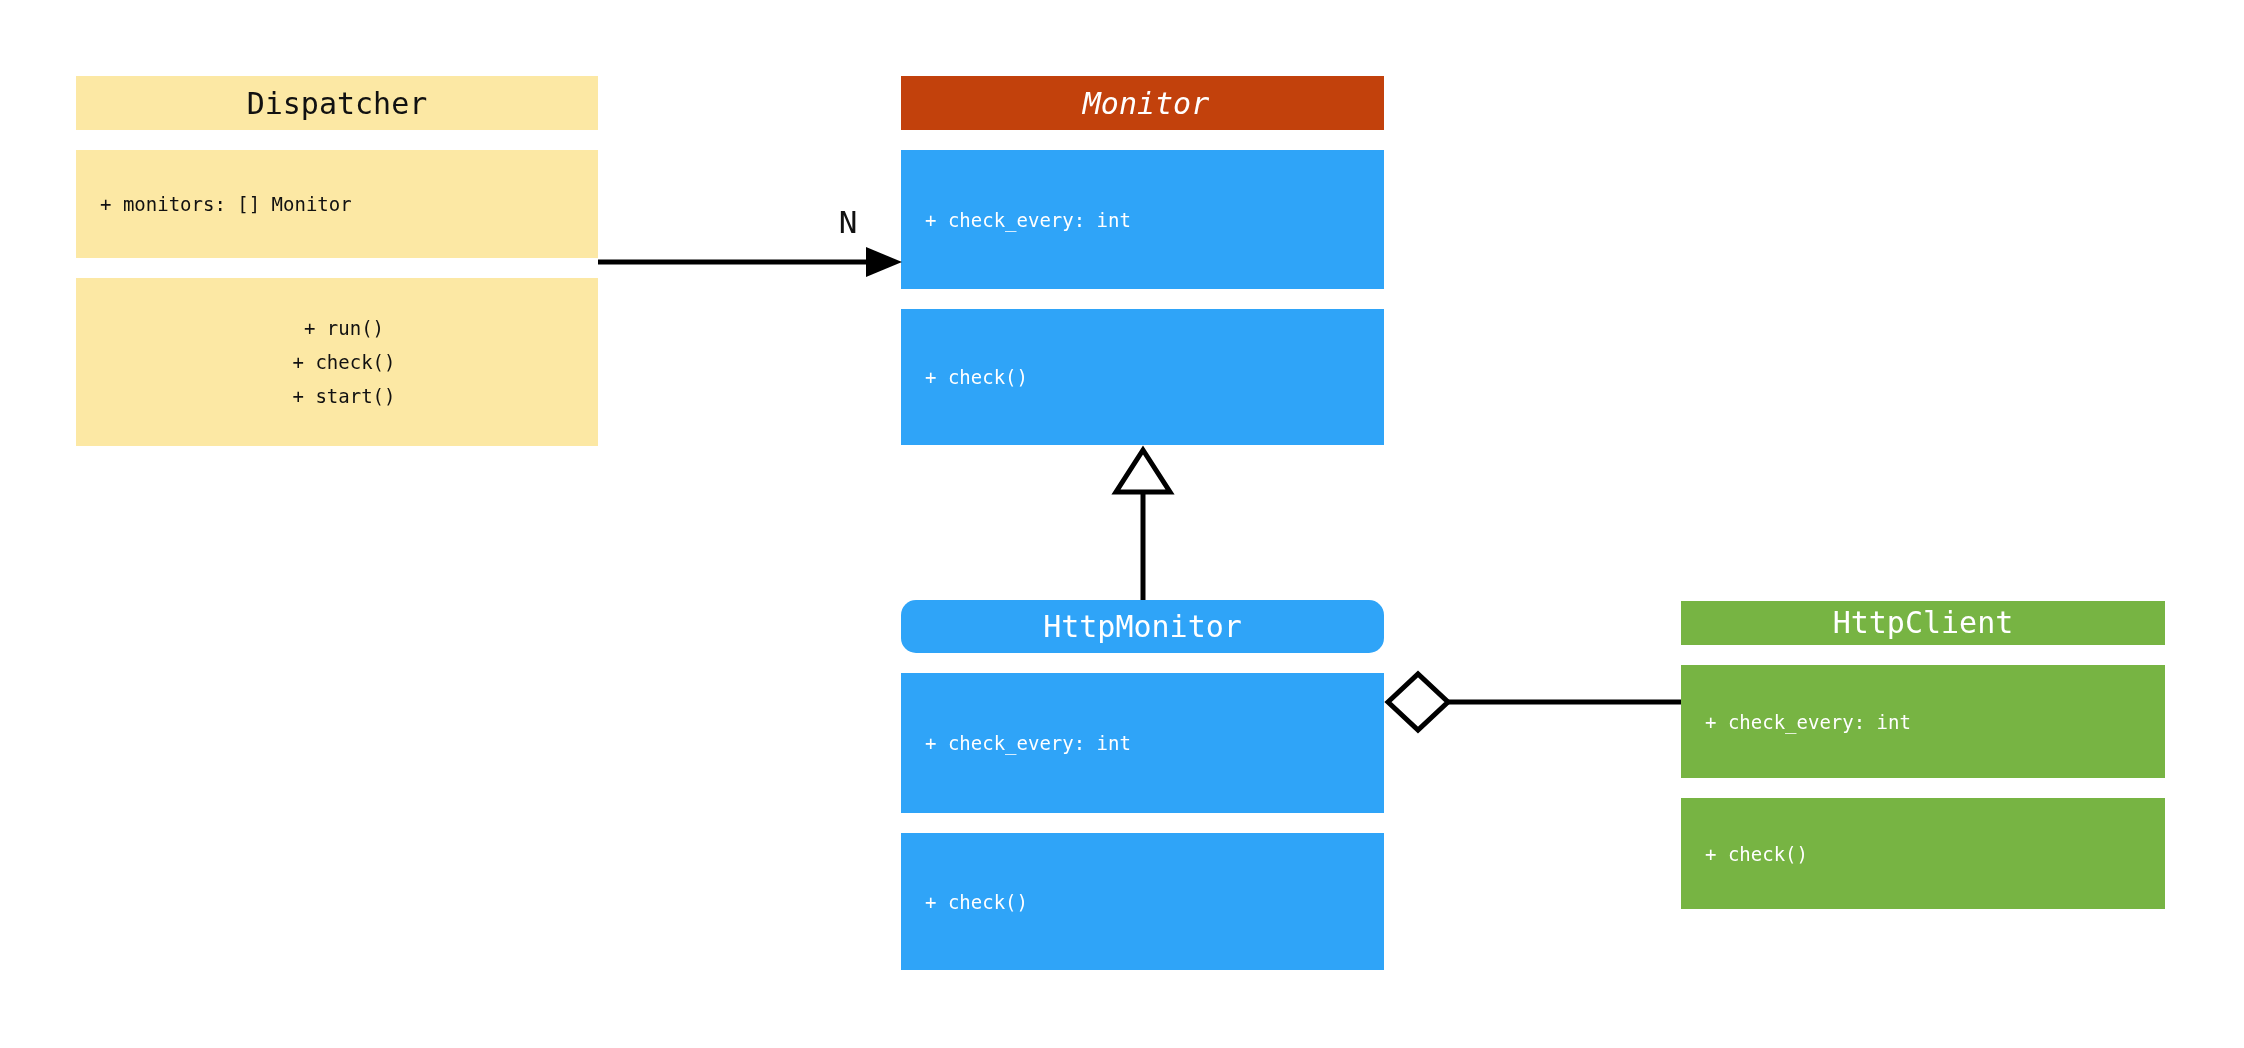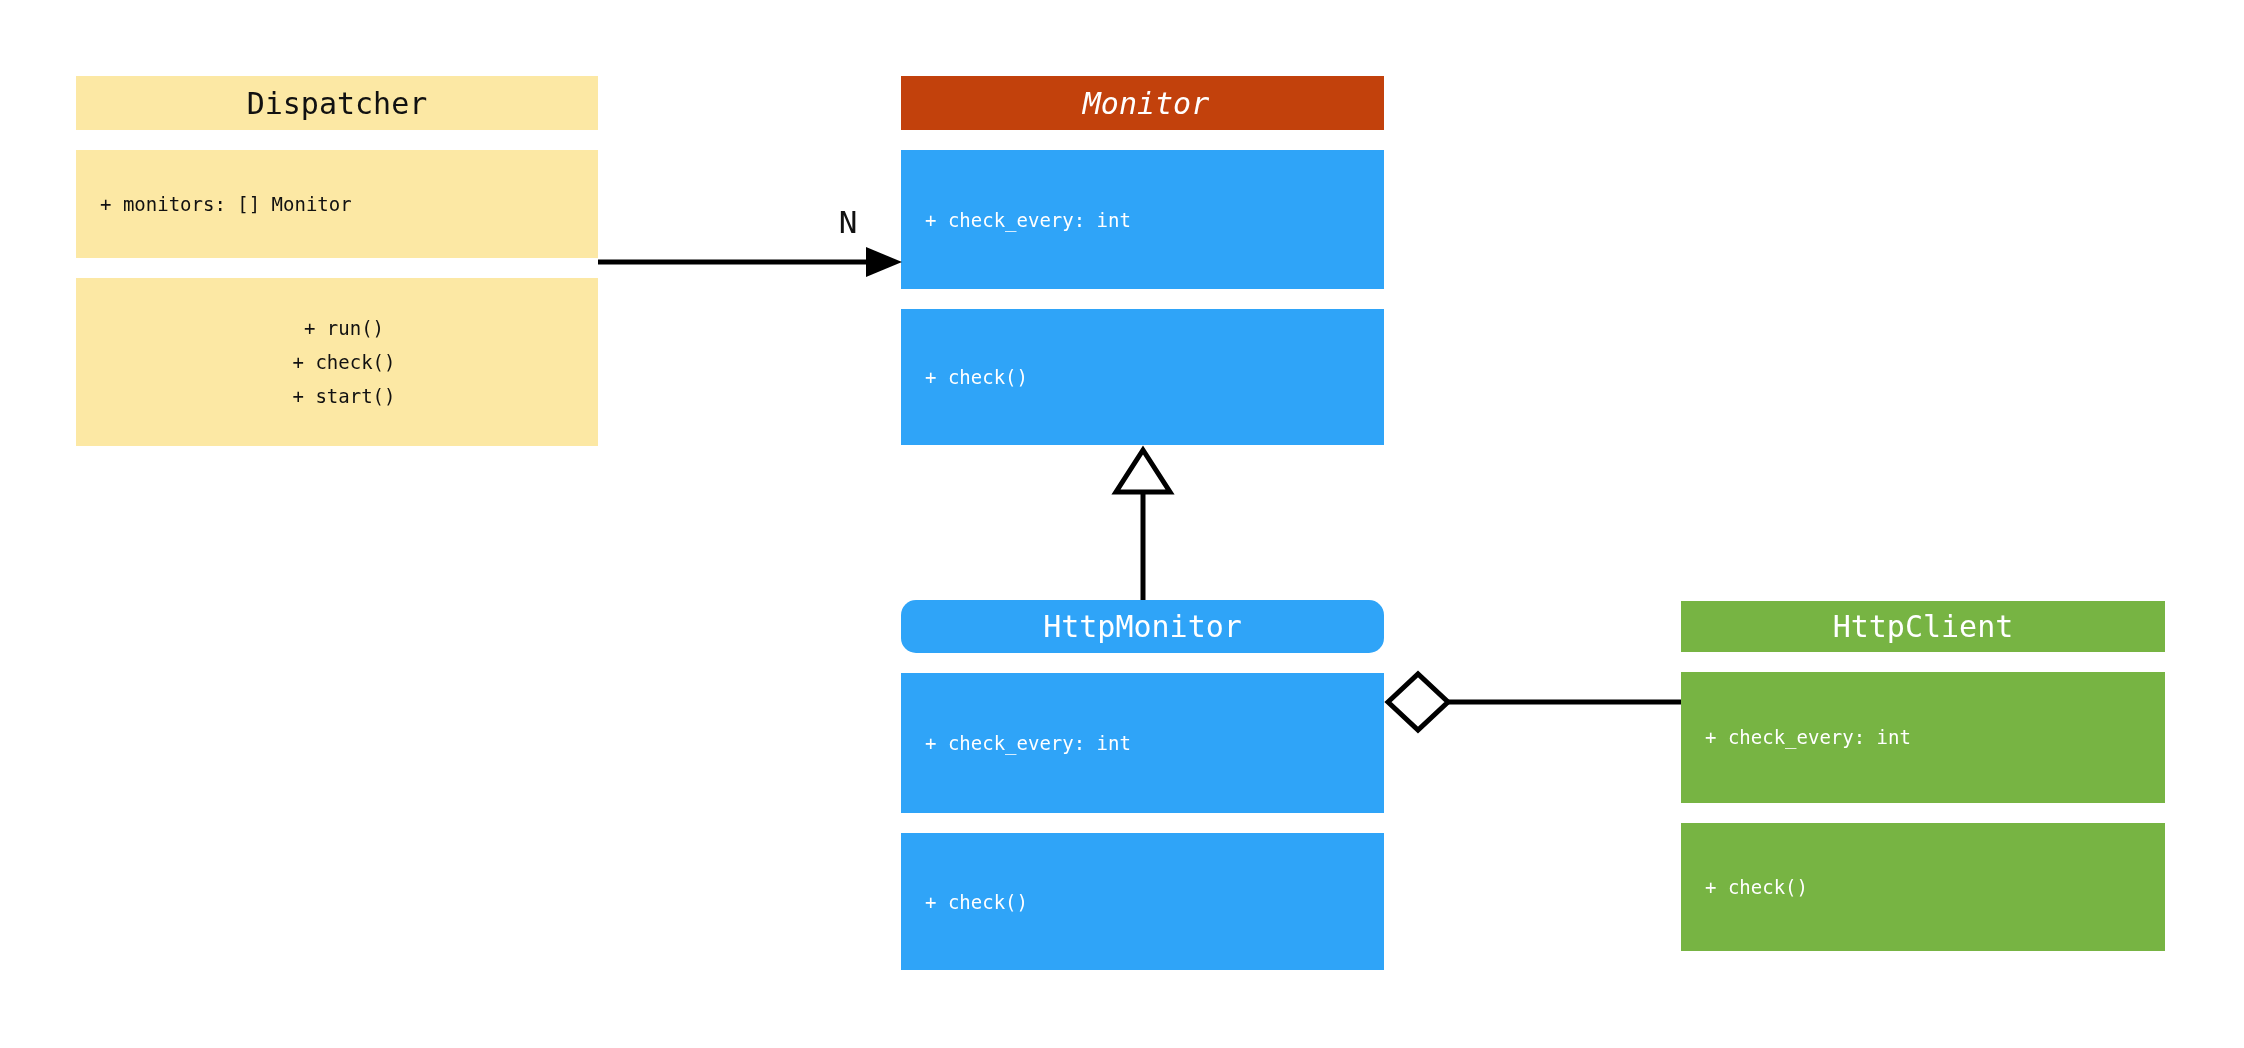--- a/index.html
+++ b/index.html
@@ -52,21 +52,21 @@
   #box-monitor { left: 901px; top: 76px; width: 483px; height: 369px; }
   #box-monitor .title   { height: 59px; }
   #box-monitor .attrs   { height: 152px; }
   #box-monitor .methods { height: 148px; }
 
   #box-httpmonitor { left: 901px; top: 600px; width: 483px; height: 370px; }
   #box-httpmonitor .title   { height: 58px; border-radius: 15px; }
   #box-httpmonitor .attrs   { height: 152px; }
   #box-httpmonitor .methods { height: 149px; }
 
-  #box-httpclient { left: 1681px; top: 601px; width: 484px; height: 350px; }
+  #box-httpclient { left: 1681px; top: 601px; width: 484px; height: 308px; }
   #box-httpclient .title   { height: 59px; }
   #box-httpclient .attrs   { height: 152px; }
   #box-httpclient .methods { height: 149px; }
 
   .connector-layer {
     position: absolute;
     left: 0; top: 0;
     width: 2244px;
     height: 1048px;
     pointer-events: none;

